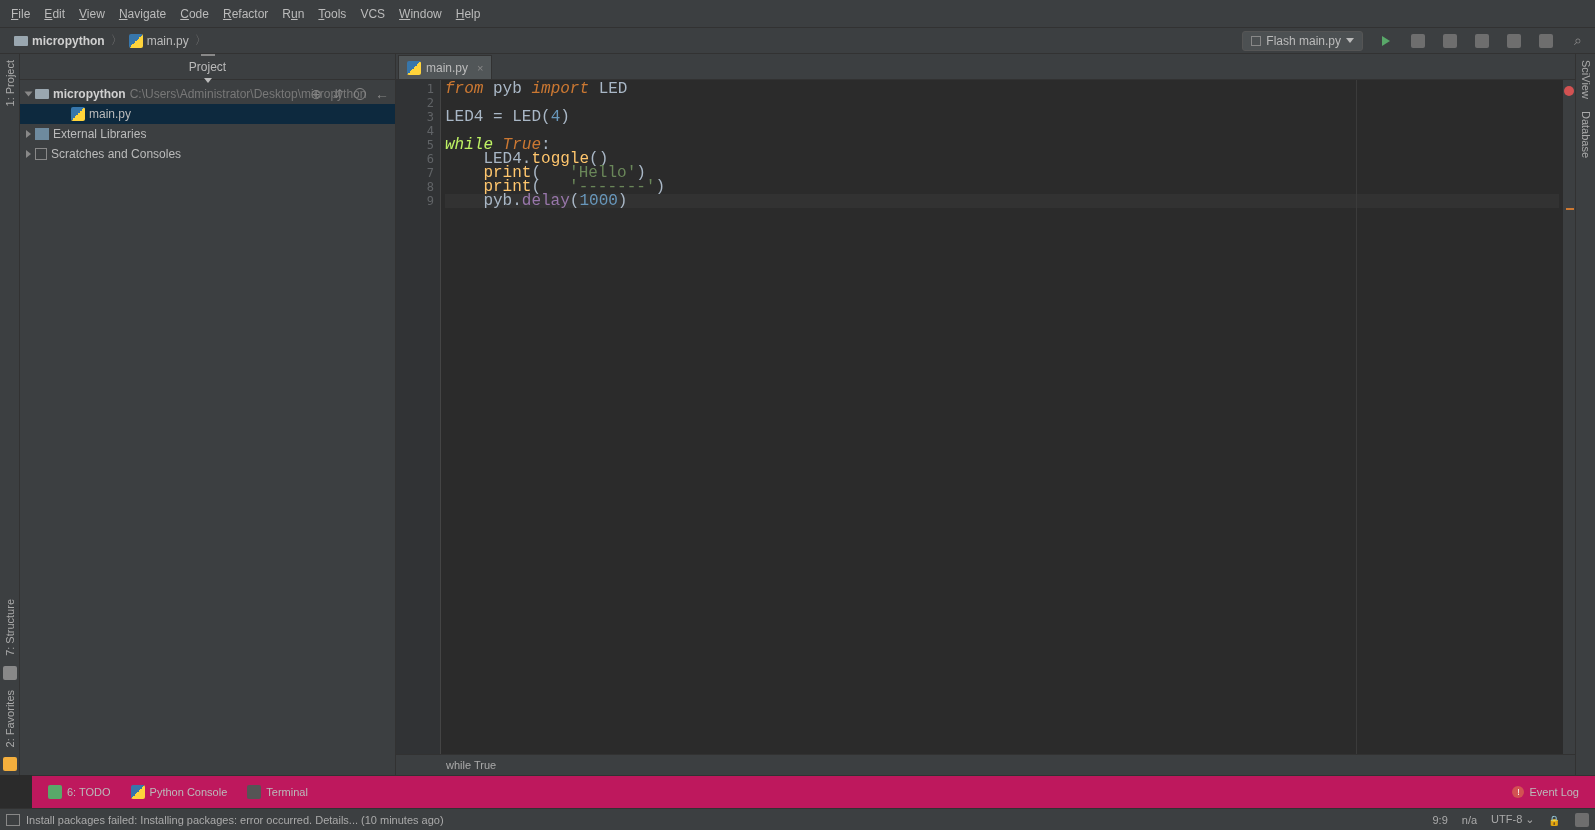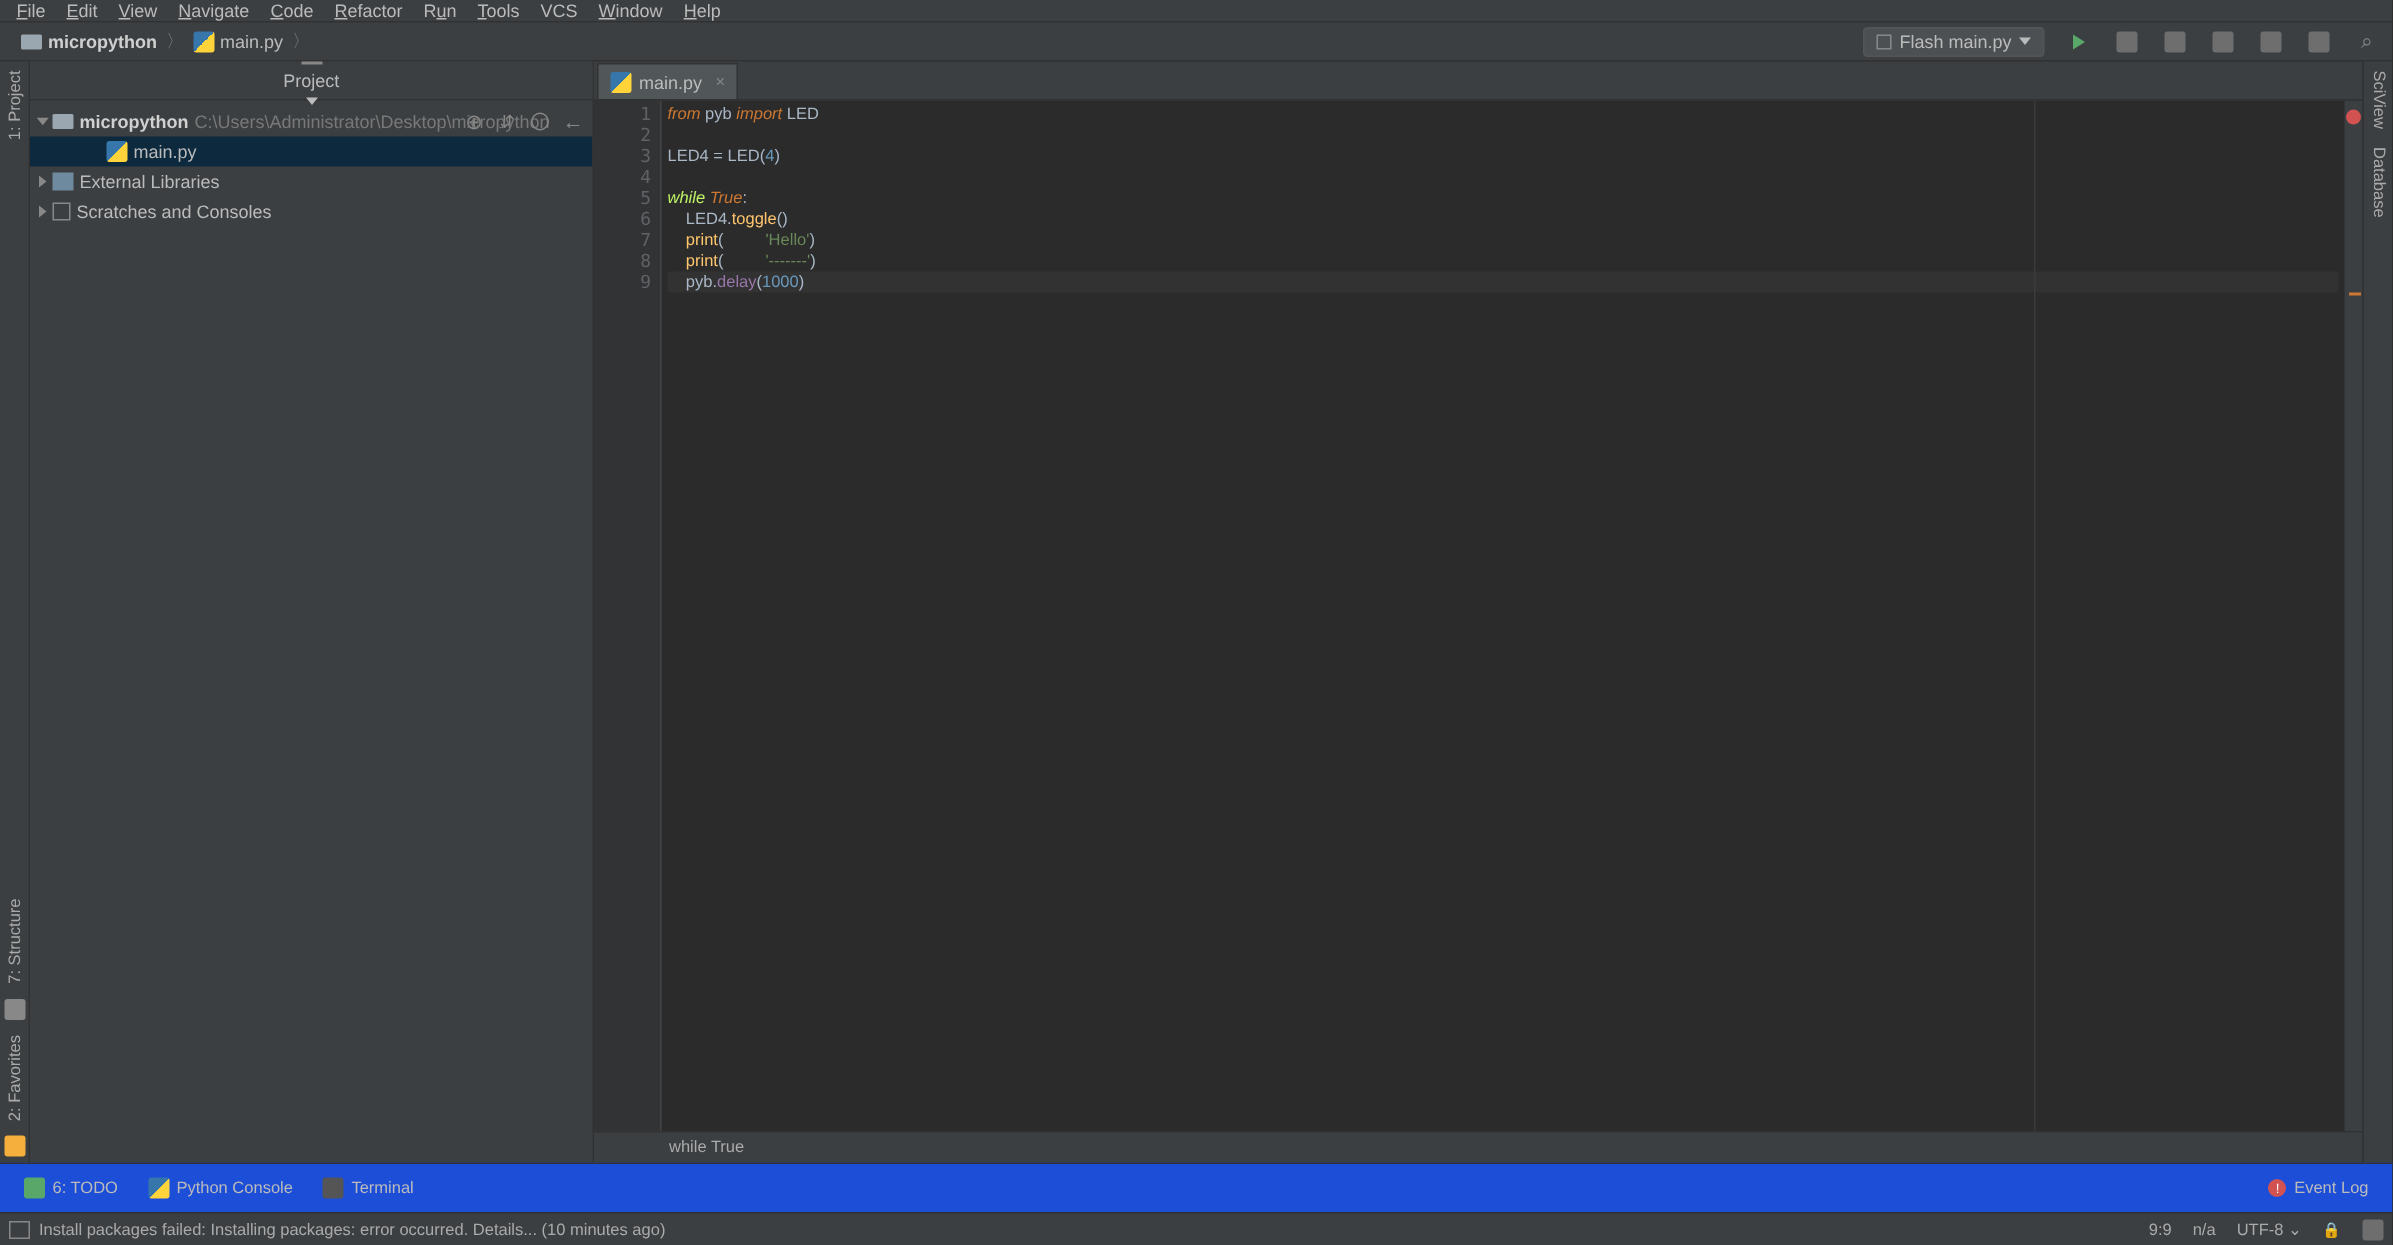--- a/index.html
+++ b/index.html
@@ -10,21 +10,21 @@
   font-family: "Segoe UI", Arial, sans-serif;
   font-size: 12px;
   color: #bbbbbb;
   overflow: hidden;
   display: flex;
   flex-direction: column;
 }
 
 
 .menubar {
-  height: 15px;
+  height: 28px;
   background: #3c3f41;
   display: flex;
   align-items: center;
   padding: 0 4px;
   border-bottom: 1px solid #323232;
 }
 .menubar .menu-item {
   padding: 2px 7px;
   color: #bbbbbb;
   cursor: pointer;
@@ -232,22 +232,22 @@
   padding: 2px 6px 2px 0;
   font-family: "Consolas", monospace;
   font-size: 12px;
   line-height: 14px;
   border-right: 1px solid #444;
 }
 .gutter div { height: 14px; }
 .code {
   flex: 1;
   padding: 2px 4px;
-  font-family: Liberation Sans, sans-serif;
-  font-size: 11px;
+  font-family: Liberation Mono, monospace;
+  font-size: 16px;
   line-height: 14px;
   position: relative;
   color: #a9b7c6;
 }
 .code-line { height: 14px; white-space: pre; }
 .code-line.highlight { background: #323232; }
 .kw { color: #cc7832; font-style: italic; }
 .kw-while { color: #bef264; font-style: italic; }
 .id { color: #a9b7c6; }
 .fn { color: #ffc66d; }
@@ -286,25 +286,26 @@
   display: flex;
   align-items: center;
   padding-left: 50px;
   color: #aaa;
   font-size: 11px;
 }
 
 
 .bottom-tools {
   height: 21px;
-  background: #1d4ed8;
+  background: #be185d;
   display: flex;
   align-items: center;
   border-top: 1px solid #323232;
   padding: 16px 6px;
+  margin-left: 32px;
 }
 .bottom-tool {
   display: flex;
   align-items: center;
   gap: 5px;
   padding: 0 10px;
   color: #bbbbbb;
   font-size: 11px;
 }
 .bottom-tool .bicon { width: 14px; height: 14px; }

